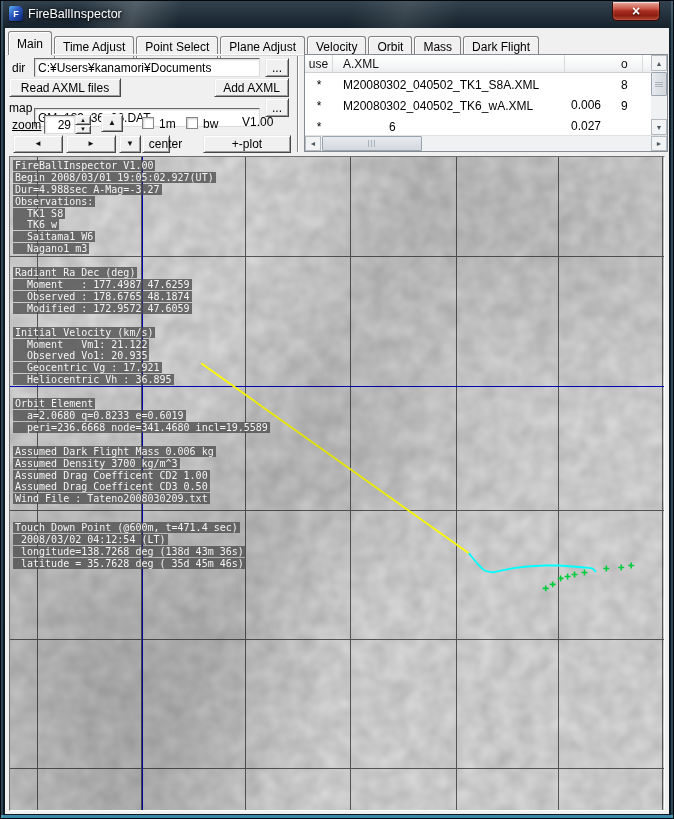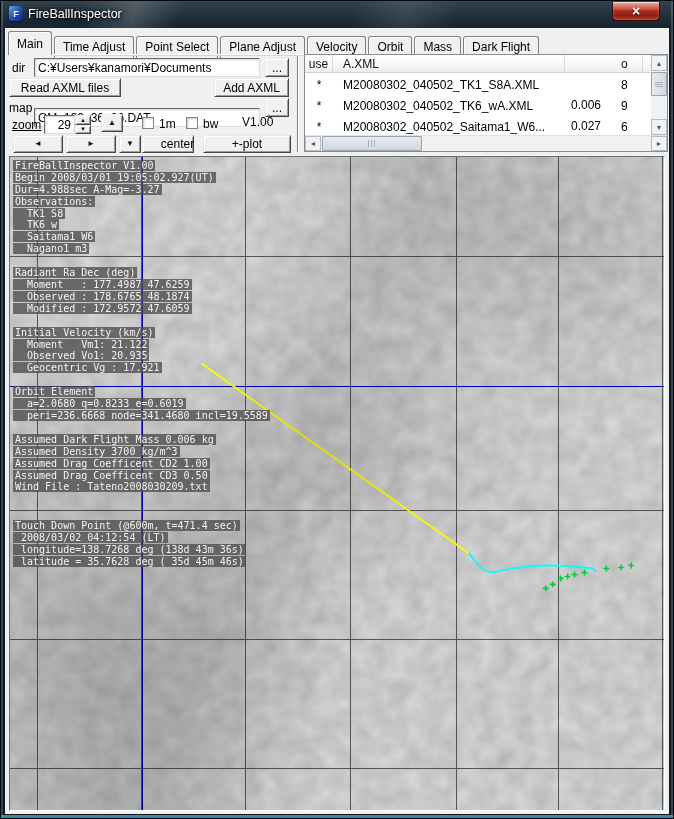--- a/index.html
+++ b/index.html
@@ -99,21 +99,21 @@
     border:1px solid; border-color:#6f6f6f #ffffff #ffffff #6f6f6f; background:#8f8f8f; overflow:hidden; }
   .map-wrap svg { display:block; width:654px; height:653px; }
   .map-shade { position:absolute; inset:0; pointer-events:none;
     background:
       radial-gradient(420px 520px at 12% 78%, rgba(0,0,0,.16), transparent 62%),
       radial-gradient(380px 300px at 82% 12%, rgba(0,0,0,.10), transparent 60%),
       radial-gradient(300px 260px at 55% 45%, rgba(0,0,0,.07), transparent 60%),
       linear-gradient(115deg, transparent 30%, rgba(0,0,0,.08) 44%, transparent 58%); }
   .overlay { position:absolute; left:3px; top:1px; pointer-events:none; }
   .ov-block { margin-bottom:12px; }
-  .ov-block:last-child { margin-top:27px; }
+  .ov-block:last-child { margin-top:17px; }
   .ov-line { height:11.9px; line-height:11.9px; }
   .ov-line span { background:rgba(77,77,77,.78); color:#f4f4f4; padding:0 2px;
     white-space:pre; font-family:"DejaVu Sans Mono",monospace; font-size:10px; }
 </style>
 </head>
 <body>
 
 <div class="window">
 
   <div class="titlebar">
@@ -164,21 +164,21 @@
 
     <button class="btn" style="left:8px;top:107px;width:50px;height:18px;">
       <span class="arrow-glyph">◄</span>
       </button>
     <button class="btn" style="left:61px;top:107px;width:50px;height:18px;">
       <span class="arrow-glyph">►</span>
       </button>
     <button class="btn" style="left:114px;top:107px;width:22px;height:18px;">
       <span class="arrow-glyph">▼</span>
       </button>
-    <button class="btn" style="left:137px;top:107px;width:52px;height:18px;padding-left:19px;">center</button>
+    <button class="btn" style="left:137px;top:107px;width:28px;height:18px;padding-left:19px;">center</button>
     <button class="btn" style="left:198px;top:107px;width:88px;height:18px;">+-plot</button>
 
     <div class="divider" style="left:292px;top:28px;height:96px;"></div>
 
     <div class="listview">
       <div class="lv-header" id="lv-header">
           <div class="lv-hcell c-use">use</div>
           <div class="lv-hcell c-axml">A.XML</div>
           <div class="lv-hcell c-dt">dt</div>
           <div class="lv-hcell c-o">o</div>
@@ -191,21 +191,20 @@
             <div class="lv-cell c-o">8</div>
           </div>
           <div class="lv-row">
             <div class="lv-cell c-use">*</div>
             <div class="lv-cell c-axml">M20080302_040502_TK6_wA.XML</div>
             <div class="lv-cell c-dt">0.027</div>
             <div class="lv-cell c-o">9</div>
           </div>
           <div class="lv-row">
             <div class="lv-cell c-use">*</div>
-            <div class="lv-cell c-axml">M20080302_040502_Saitama1_W6...</div>
             <div class="lv-cell c-dt">0.923</div>
             <div class="lv-cell c-o">6</div>
           </div>
         </div>
       <div class="vsb">
         <div class="sb-btn" style="top:0;">▲</div>
         <div class="vsb-thumb">
             <div class="vsb-grip"></div>
           </div>
         <div class="sb-btn" style="bottom:0;">▼</div>
@@ -283,20 +282,21 @@
             <div class="ov-line"><span>Radiant Ra Dec (deg)</span></div>
             <div class="ov-line"><span>  Moment   : 177.4987 47.6259</span></div>
             <div class="ov-line"><span>  Observed : 178.6765 48.1874</span></div>
             <div class="ov-line"><span>  Modified : 172.9572 47.6059</span></div>
           </div>
           <div class="ov-block">
             <div class="ov-line"><span>Initial Velocity (km/s)</span></div>
             <div class="ov-line"><span>  Moment   Vm1: 21.122</span></div>
             <div class="ov-line"><span>  Observed Vo1: 20.935</span></div>
             <div class="ov-line"><span>  Geocentric Vg : 17.921</span></div>
+            <div class="ov-line"><span>  Heliocentric Vh : 36.895</span></div>
           </div>
           <div class="ov-block">
             <div class="ov-line"><span>Orbit Element</span></div>
             <div class="ov-line"><span>  a=2.0680 q=0.8233 e=0.6019</span></div>
             <div class="ov-line"><span>  peri=236.6668 node=341.4680 incl=19.5589</span></div>
           </div>
           <div class="ov-block">
             <div class="ov-line"><span>Assumed Dark Flight Mass 0.006 kg</span></div>
             <div class="ov-line"><span>Assumed Density 3700 kg/m^3</span></div>
             <div class="ov-line"><span>Assumed Drag Coefficent CD2 1.00</span></div>

